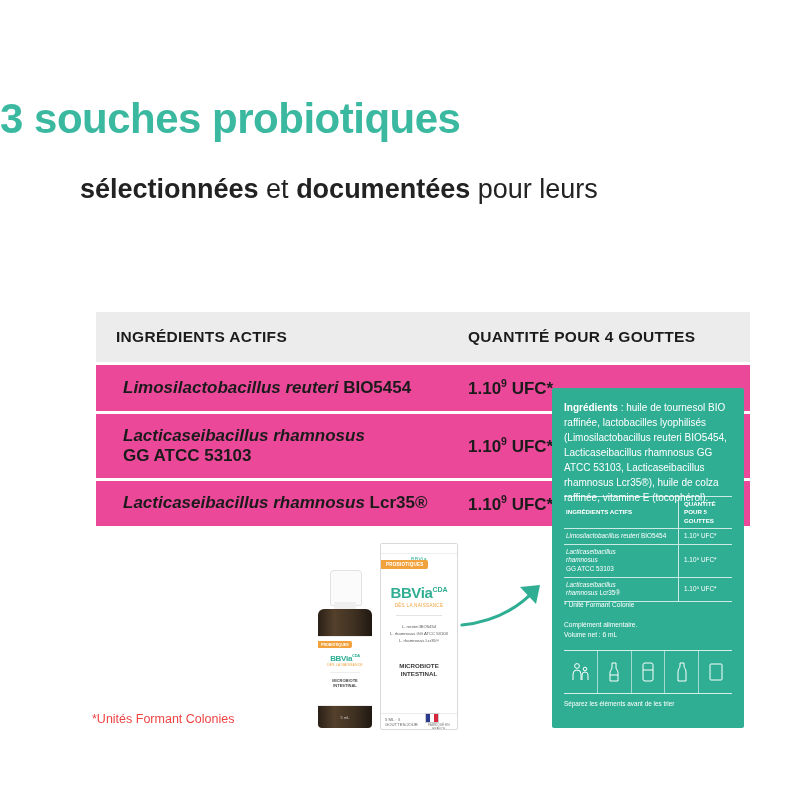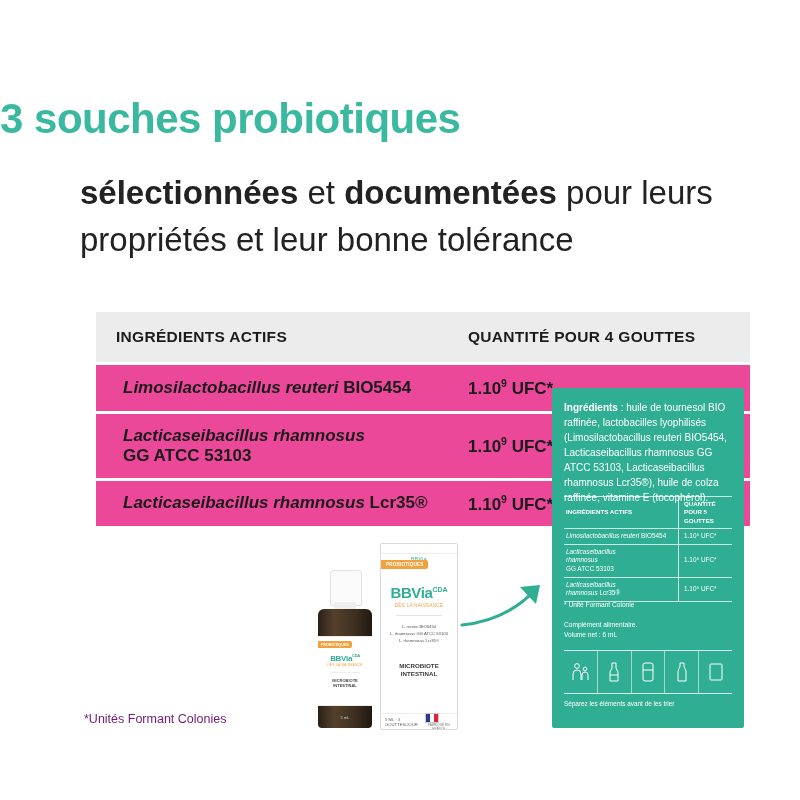--- a/index.html
+++ b/index.html
@@ -24,21 +24,21 @@
     font-size: 42px;
     font-weight: bold;
     color: #3bb9a0;
     letter-spacing: -0.5px;
     line-height: 1.1;
     margin: 0;
   }
   .subtitle {
     margin: 28px auto 11px;
     width: 640px;
-    font-size: 33px;
+    font-size: 27px;
     line-height: 1.42;
     color: #222222;
     font-weight: 400;
   }
   .subtitle b {
     font-weight: bold;
   }
 
   
   .table-wrap {
@@ -87,24 +87,24 @@
   sup {
     font-size: 0.62em;
     vertical-align: super;
   }
   .row-tall td { padding-top: 11px; padding-bottom: 11px; }
   .line2 { display:block; }
 
   
   .footnote {
     position: absolute;
-    left: 84px;
+    left: 92px;
     top: 712px;
     font-size: 12.5px;
-    color: #701a75;
+    color: #ef4444;
   }
 
   
   .box-back {
     position: absolute;
     left: 552px;
     top: 388px;
     width: 192px;
     height: 340px;
     background: #2fae93;
@@ -352,21 +352,20 @@
     height: 56px;
   }
 </style>
 </head>
 <body>
 
 <div class="heading-block">
   <h1 class="title">3 souches probiotiques</h1>
   <p class="subtitle">
     <b>sélectionnées</b><span> et </span><b>documentées</b><span> pour leurs</span><br>
-    <span>propriétés et leur bonne tolérance</span>
   </p>
 </div>
 
 <div class="table-wrap">
   <table class="tbl">
     <thead>
       <tr>
         <th class="col-a">INGRÉDIENTS ACTIFS</th>
         <th class="col-q">QUANTITÉ POUR 4 GOUTTES</th>
       </tr>

